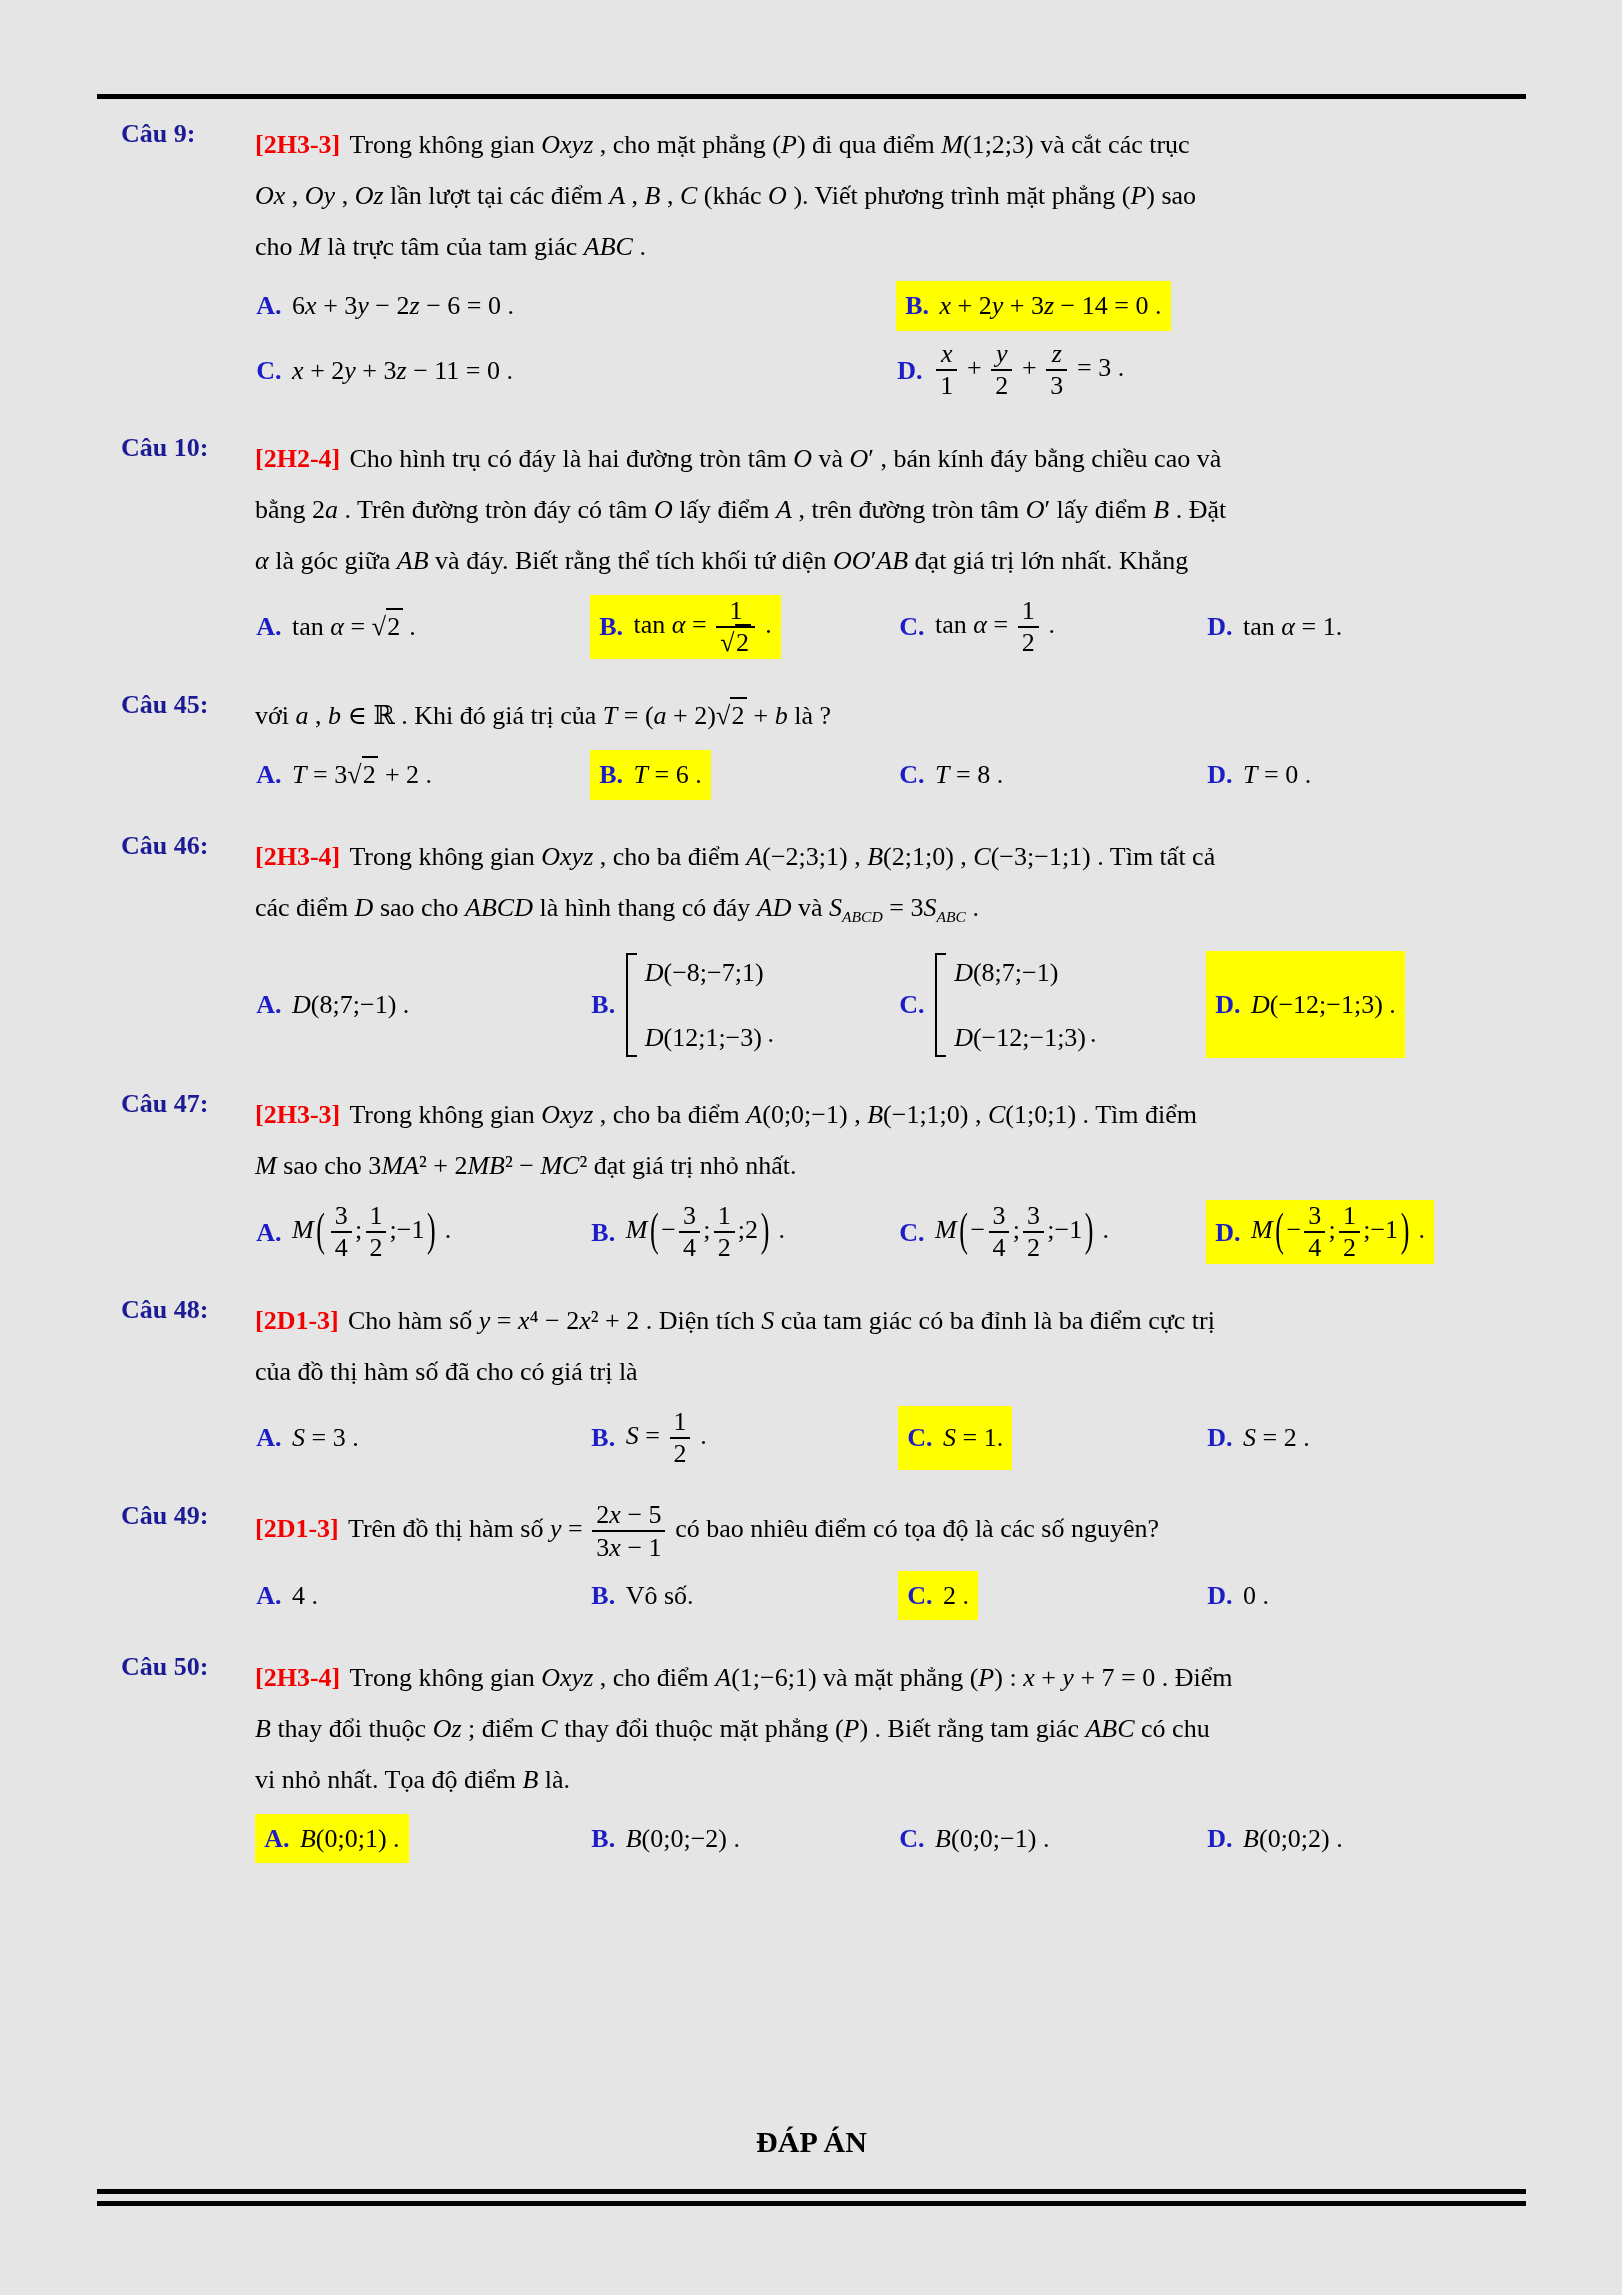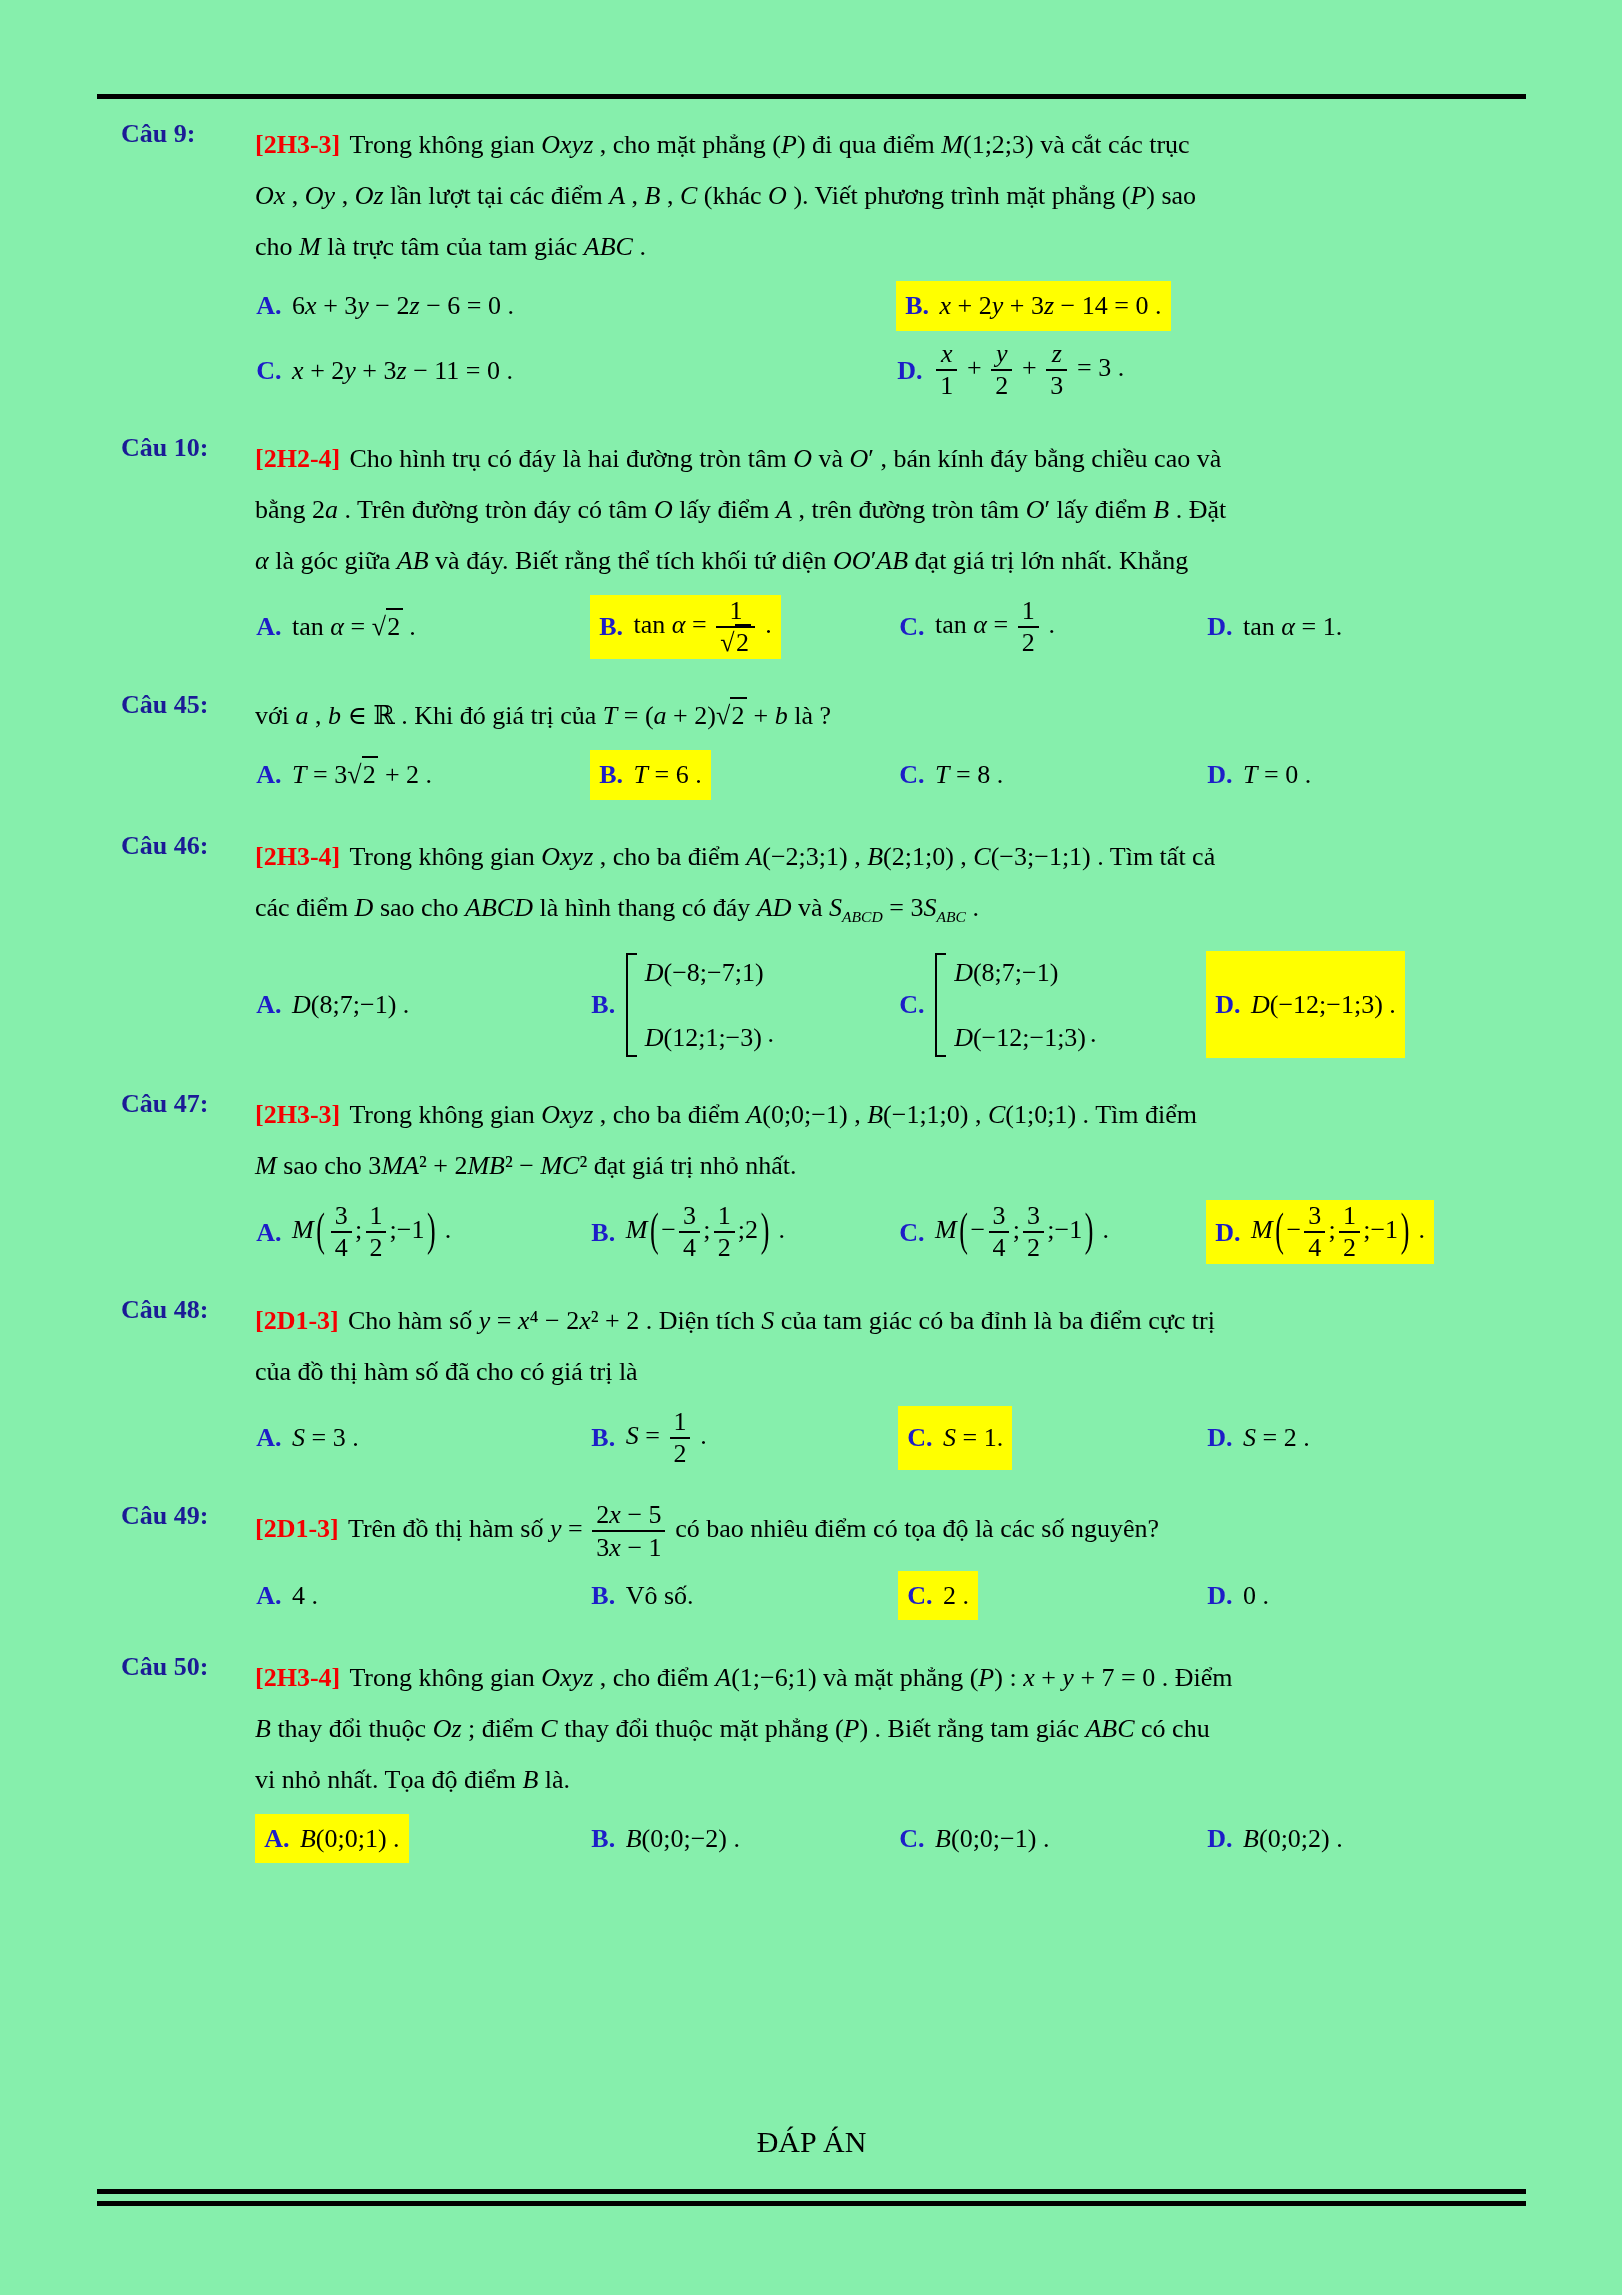--- a/index.html
+++ b/index.html
@@ -1,16 +1,16 @@
 <!DOCTYPE html>
 <html style="font-size:10.5px"><head>
 <meta charset="utf-8">
 <style>
   html,body{margin:0;padding:0;background:#ffffff;}
-  .page{position:relative;width:1623px;height:2295px;overflow:hidden;background:#86efac;color:#000;
+  .page{position:relative;width:1623px;height:2295px;overflow:hidden;background:#e5e5e5;color:#000;
         font-family:"Liberation Serif","DejaVu Serif",serif;font-size:26px;}
   .top-rule{position:absolute;left:97px;top:94px;width:1429px;height:0;border-top:5.9px solid #000;}
   #questions{position:absolute;left:0;top:119px;width:1623px;}
   .q{display:flex;align-items:flex-start;padding-left:121px;margin-top:27.5px;}
   .q:first-child{margin-top:0;}
   .qlabel{flex:0 0 126px;font-weight:700;color:#1b1b96;white-space:nowrap;}
   .qbody{flex:1;min-width:0;margin-left:8px;}
   .qline{margin:0;line-height:51px;white-space:nowrap;}
   .qtag{color:#f40000;font-weight:700;margin-right:9.2px;}
   .opts{display:grid;align-items:stretch;margin-top:5.2px;}
@@ -26,21 +26,21 @@
   .fd{display:block;padding:1.3px 3.9px 0;}
   .rad{white-space:nowrap;}
   .rod{border-top:2px solid #000;padding:2px 2.6px 0 1.3px;}
   .tp{display:inline-block;transform:scaleY(1.8);margin:0 2.6px;}
   .stack{display:inline-flex;align-items:center;}
   .sbr{align-self:stretch;width:9.2px;border-left:2.6px solid #000;border-top:2.6px solid #000;border-bottom:2.6px solid #000;margin-right:7.9px;}
   .slines{display:inline-flex;flex-direction:column;row-gap:26px;}
   .sline{line-height:39px;}
   .osuf{align-self:flex-end;padding-left:3.9px;}
   sub{font-size:0.6em;}
-  .footer-title{position:absolute;left:0;top:2125px;width:1623px;text-align:center;font-weight:400;font-size:30px;}
+  .footer-title{position:absolute;left:0;top:2125px;width:1623px;text-align:center;font-weight:700;font-size:30px;}
   .bottom-rule{position:absolute;left:97px;top:2189px;width:1429px;height:7.2px;border-top:5.9px solid #000;border-bottom:5.9px solid #000;}
 </style>
 </head>
 <body>
 
 <div class="page">
   <div class="top-rule"></div>
   <div id="questions">
       <section class="q">
     <div class="qlabel">Câu 9:</div>

